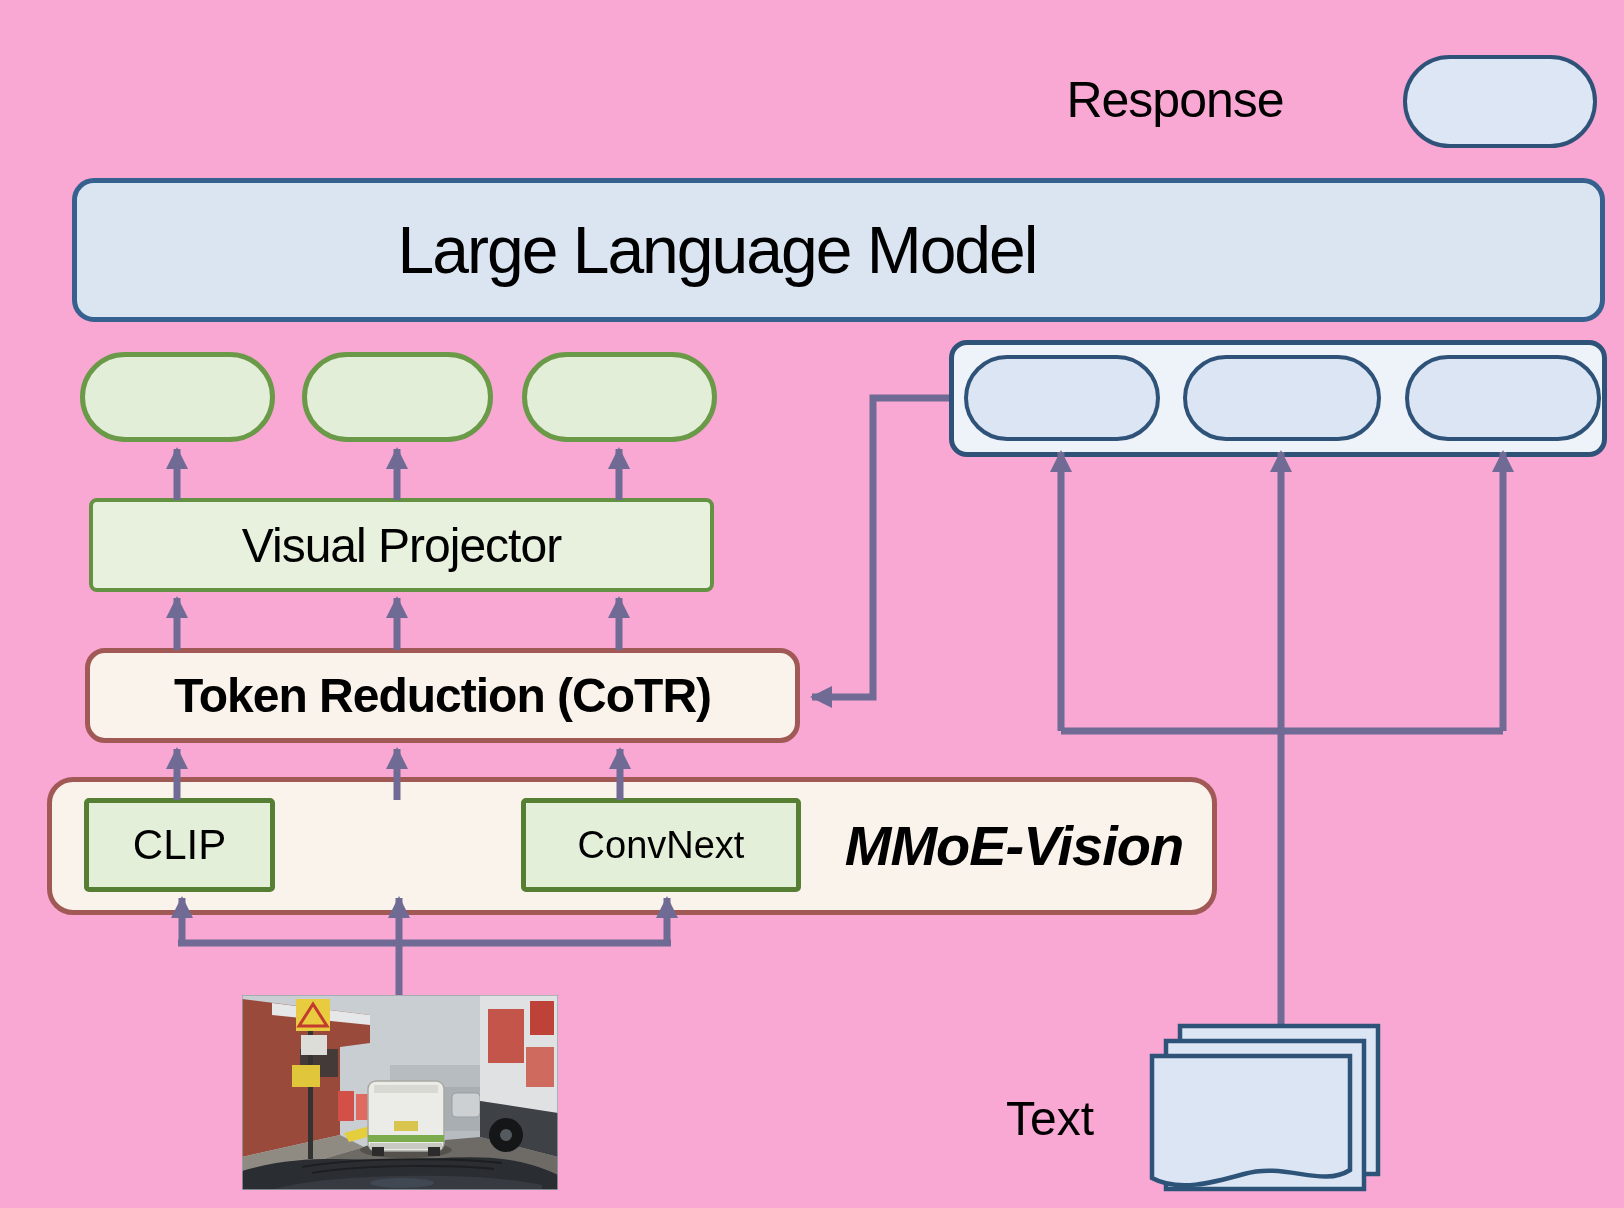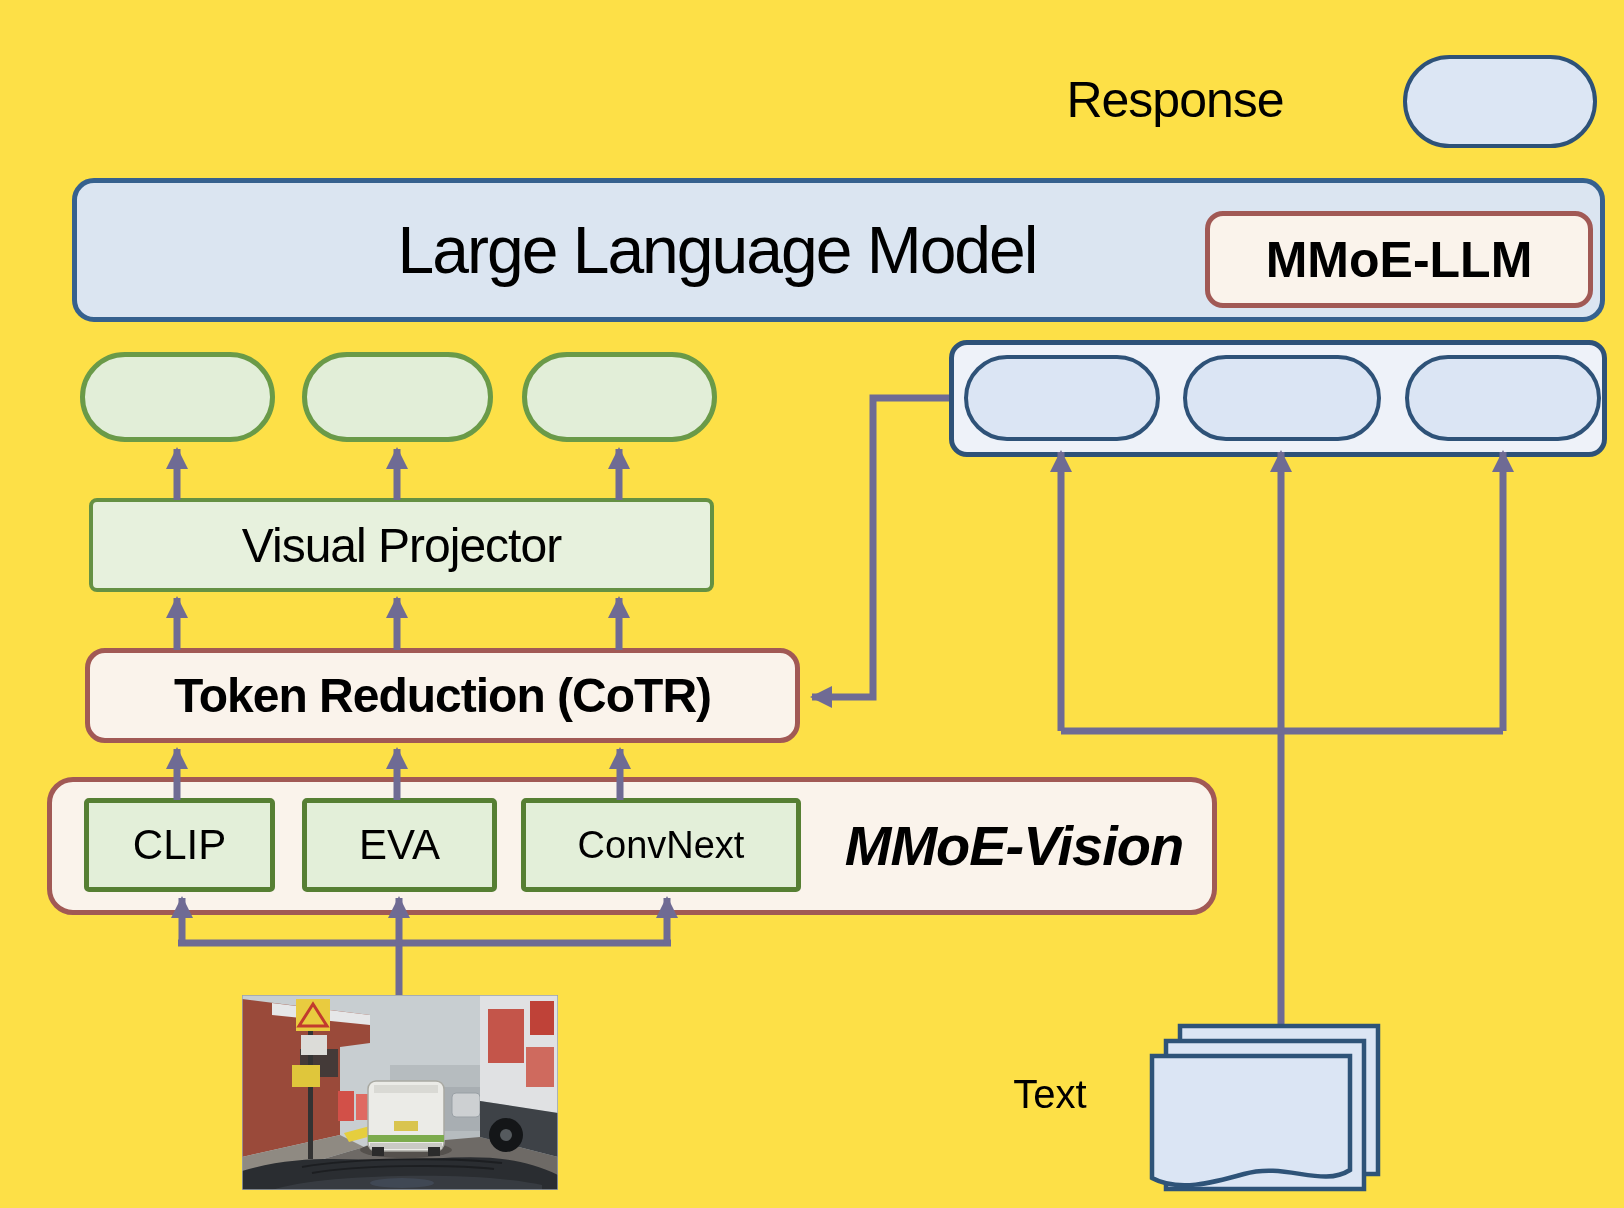--- a/index.html
+++ b/index.html
@@ -1,17 +1,17 @@
 <!DOCTYPE html>
 <html><head>
 <meta charset="utf-8">
 <style>
   html,body{margin:0;padding:0;background:#ffffff;}
   .stage{
-    position:relative;width:1624px;height:1208px;background:#fde047;overflow:hidden;
+    position:relative;width:1624px;height:1208px;background:#f9a8d4;overflow:hidden;
     font-family:"Liberation Sans",sans-serif;color:#000;
   }
   .abs{position:absolute;box-sizing:border-box;}
   .center{display:flex;align-items:center;justify-content:center;text-align:center;}
 
   
   .llm-box{left:72px;top:178px;width:1533px;height:144px;border:5px solid #36618e;border-radius:22px;background:#dbe5f1;}
   .llm-title{left:72px;top:178px;width:1290px;height:144px;font-size:66px;letter-spacing:-2px;}
   .resp-pill{left:1403px;top:55px;width:194px;height:93px;border:4px solid #2e5278;border-radius:47px;background:#dce6f4;}
   .resp-label{left:1040px;top:70px;width:270px;height:60px;font-size:50px;letter-spacing:-1px;}
@@ -29,55 +29,53 @@
   .ex3{left:521px;width:280px;font-size:38px;}
 
   
   .cotr-box{left:85px;top:648px;width:715px;height:95px;border:5px solid #a15955;border-radius:20px;background:#faf3eb;font-size:48px;font-weight:700;letter-spacing:-1px;}
   .vision-container{left:47px;top:777px;width:1170px;height:138px;border:5px solid #a15955;border-radius:26px;background:#faf3eb;}
   .vision-label{left:818px;top:798px;width:392px;height:94px;font-size:56px;font-weight:700;letter-spacing:-1px;font-style:italic;}
   .llm-badge{left:1205px;top:211px;width:388px;height:97px;border:5px solid #a15955;border-radius:18px;background:#faf3eb;font-size:50px;font-weight:700;}
 
   
   .img-label{left:14px;top:1068px;width:240px;height:60px;font-size:50px;}
-  .txt-label{left:950px;top:1064px;width:200px;height:60px;font-size:40px;}
+  .txt-label{left:950px;top:1088px;width:200px;height:60px;font-size:48px;}
 
   
   .boxes{z-index:2;}
   svg.lines{position:absolute;left:0;top:0;width:1624px;height:1208px;z-index:5;pointer-events:none;}
   .art{z-index:7;}
 </style>
 </head>
 <body>
 
 <div class="stage">
 
   <div class="abs boxes resp-pill"></div>
   <div class="abs boxes center resp-label">Response</div>
 
   <div class="abs boxes llm-box"></div>
   <div class="abs boxes center llm-title">Large Language Model</div>
-  <div class="abs boxes center llm-badge">MMoE-LLM</div>
 
   <div class="abs boxes gpill gp1"></div>
   <div class="abs boxes gpill gp2"></div>
   <div class="abs boxes gpill gp3"></div>
 
   <div class="abs boxes tok-container"></div>
   <div class="abs boxes bpill bp1"></div>
   <div class="abs boxes bpill bp2"></div>
   <div class="abs boxes bpill bp3"></div>
 
   <div class="abs boxes center vp-box">Visual Projector</div>
 
   <div class="abs boxes center cotr-box">Token Reduction (CoTR)</div>
 
   <div class="abs boxes vision-container"></div>
   <div class="abs boxes center expert ex1">CLIP</div>
-  <div class="abs boxes center expert ex2">EVA</div>
   <div class="abs boxes center expert ex3">ConvNext</div>
   <div class="abs boxes center vision-label">MMoE-Vision</div>
 
   <div class="abs boxes center txt-label">Text</div>
 
   <svg class="lines" viewBox="0 0 1624 1208">
     <defs>
       <marker id="ah" markerUnits="userSpaceOnUse" markerWidth="30" markerHeight="30" refX="21" refY="12" orient="auto">
         <path d="M1,1 L23,12 L1,23 Z" fill="#6f6b94"></path>
       </marker>

